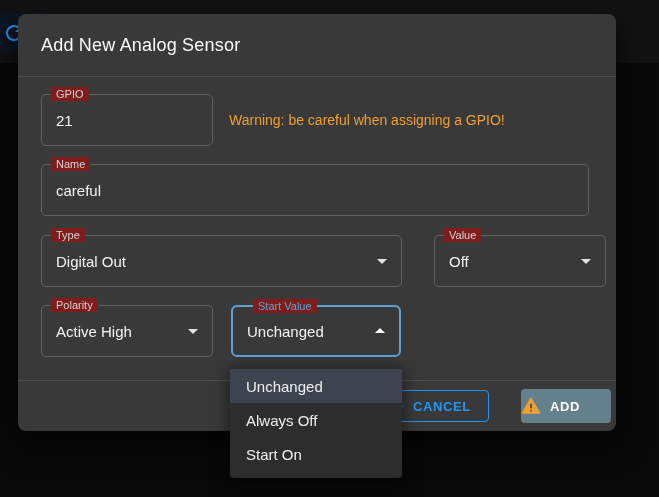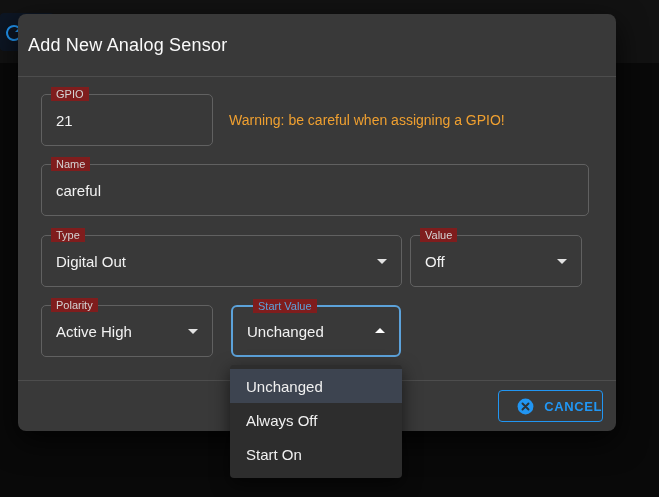--- a/index.html
+++ b/index.html
@@ -17,21 +17,21 @@
   .backdrop-chip { position: absolute; left: 0; top: 13px; width: 54px; height: 38px; background: #0d1624; border-radius: 4px; }
   .backdrop-refresh { position: absolute; left: 2px; top: 21px; width: 24px; height: 24px; }
 
   
   .dialog {
     position: absolute; left: 18px; top: 14px; width: 598px; height: 417px;
     background: #393939; border-radius: 8px;
     box-shadow: 0 10px 30px rgba(0,0,0,.75);
   }
   .dialog-header {
-    height: 63px; display: flex; align-items: center; padding-left: 10px;
+    height: 63px; display: flex; align-items: center; padding-left: 23px;
     border-bottom: 1px solid #4d4d4d;
   }
   .dialog-title { color: #fafafa; font-size: 18px; font-weight: 500; letter-spacing: .2px; }
 
   .dialog-body { position: relative; padding: 17px 27px 0 23px; }
 
   
   .field {
     position: relative; height: 52px;
     border: 1px solid #616161; border-radius: 5px;
@@ -59,38 +59,38 @@
 
   .row { display: flex; align-items: center; }
   .row-gpio { margin-bottom: 18px; }
   .gpio-field { width: 172px; flex: none; }
   .warning-text { margin-left: 16px; color: #f0a030; font-size: 14px; }
 
   .row-name { margin-bottom: 19px; }
   .name-field { width: 100%; }
 
   .row-typeval { margin-bottom: 18px; }
-  .type-field { width: 361px; flex: none; margin-right: 8px; }
+  .type-field { width: 361px; flex: none; margin-right: 32px; }
   .value-field { width: 172px; flex: none; }
 
   .polarity-field { width: 172px; flex: none; margin-right: 18px; }
   .startvalue-field {
     width: 170px; flex: none;
     border: 2px solid #5ca2da; border-radius: 6px;
   }
   .startvalue-field .flabel { color: #5ca2da; left: 8px; margin-left: 12px; }
 
   .dialog-footer {
     position: absolute; left: 0; right: 0; bottom: 0; height: 51px;
     border-top: 1px solid #4d4d4d;
     display: flex; align-items: center; justify-content: flex-end;
     padding-right: 5px;
   }
   .btn {
-    display: flex; align-items: center; justify-content: flex-end;
+    display: flex; align-items: center; justify-content: flex-start;
     border-radius: 4px; font-size: 13px; font-weight: bold; letter-spacing: .6px;
     cursor: pointer; user-select: none; margin-left: 24px;
   }
   .btn-cancel {
     width: 105px; height: 32px; margin-right: 8px;
     border: 1px solid #2196f3; color: #2196f3; background: transparent;
   }
   .btn-add {
     width: 90px; height: 34px;
     background: #64808c; color: #ffffff;
@@ -176,20 +176,30 @@
   <div class="dialog-footer">
     <div class="btn btn-cancel">
       <span class="bicon">
         <svg viewBox="0 0 24 24" width="19" height="19">
           <circle cx="12" cy="12" r="10" fill="#2196f3"></circle>
           <path d="M8.2 8.2l7.6 7.6M15.8 8.2l-7.6 7.6" stroke="#2b3238" stroke-width="2.4" stroke-linecap="round"></path>
         </svg>
       </span>
       <span>CANCEL</span>
     </div>
+    <div class="btn btn-add">
+      <span class="bicon">
+        <svg viewBox="0 0 24 24" width="20" height="20">
+          <path d="M12 2.5 L22.5 20.5 H1.5 Z" fill="#f0a030" stroke="#f0a030" stroke-width="1.5" stroke-linejoin="round"></path>
+          <rect x="11" y="9" width="2" height="6" rx="1" fill="#40474c"></rect>
+          <rect x="11" y="16.4" width="2" height="2.2" rx="1" fill="#40474c"></rect>
+        </svg>
+      </span>
+      <span>ADD</span>
+    </div>
   </div>
 
 </div>
 
 <div class="menu">
   <div class="menu-item selected">Unchanged</div>
   <div class="menu-item">Always Off</div>
   <div class="menu-item">Start On</div>
 </div>
 

